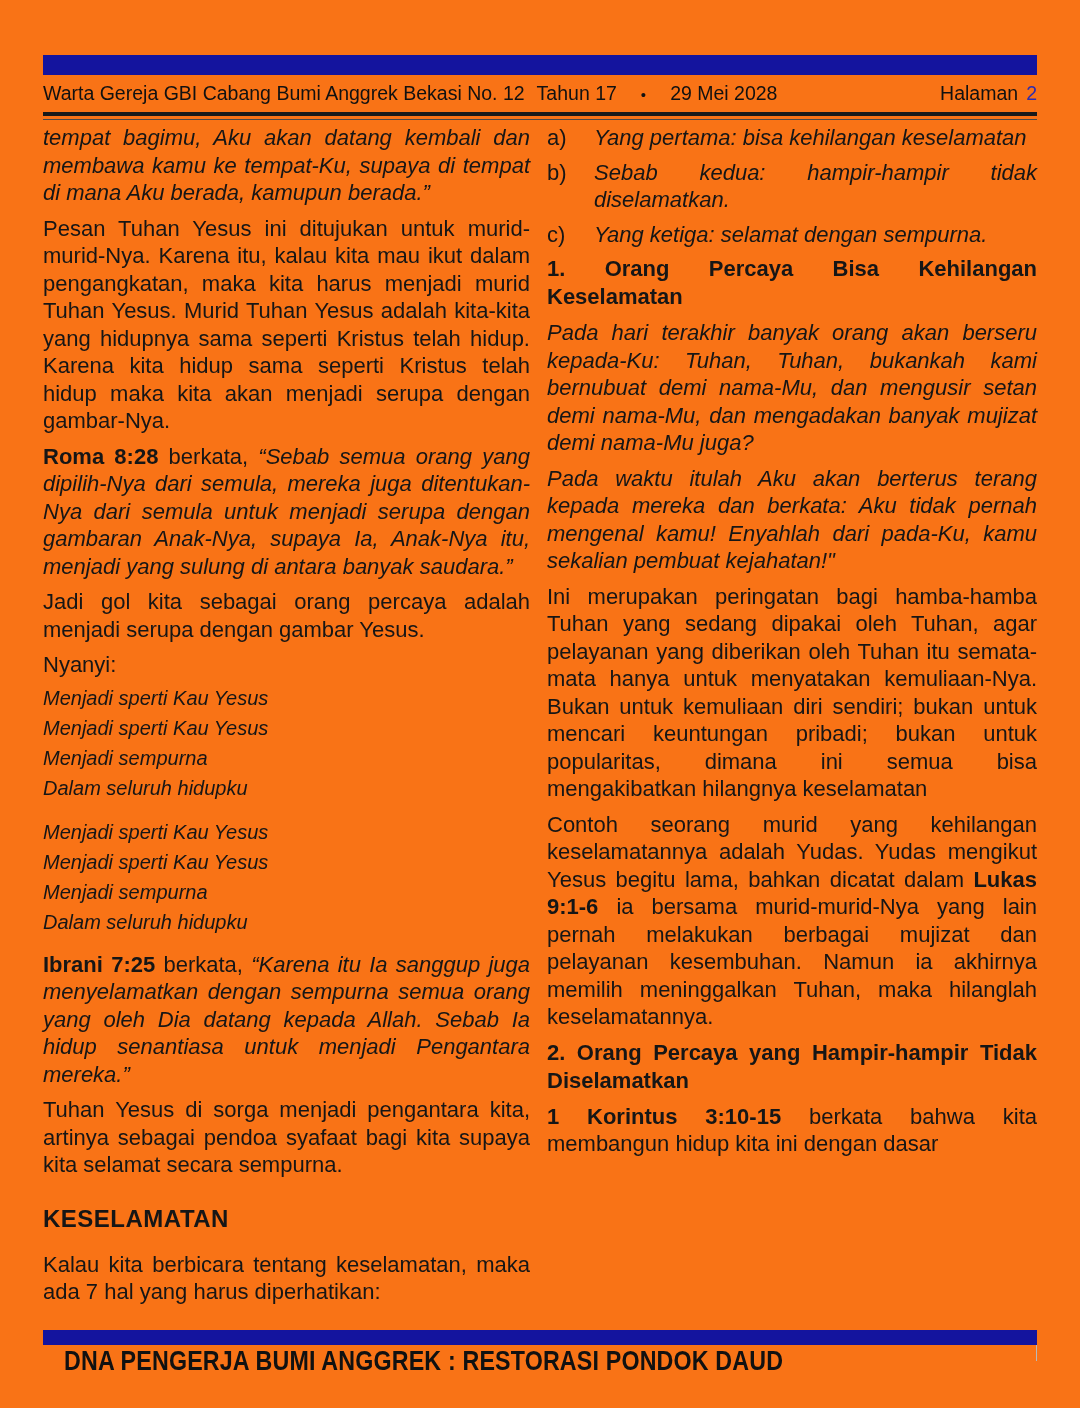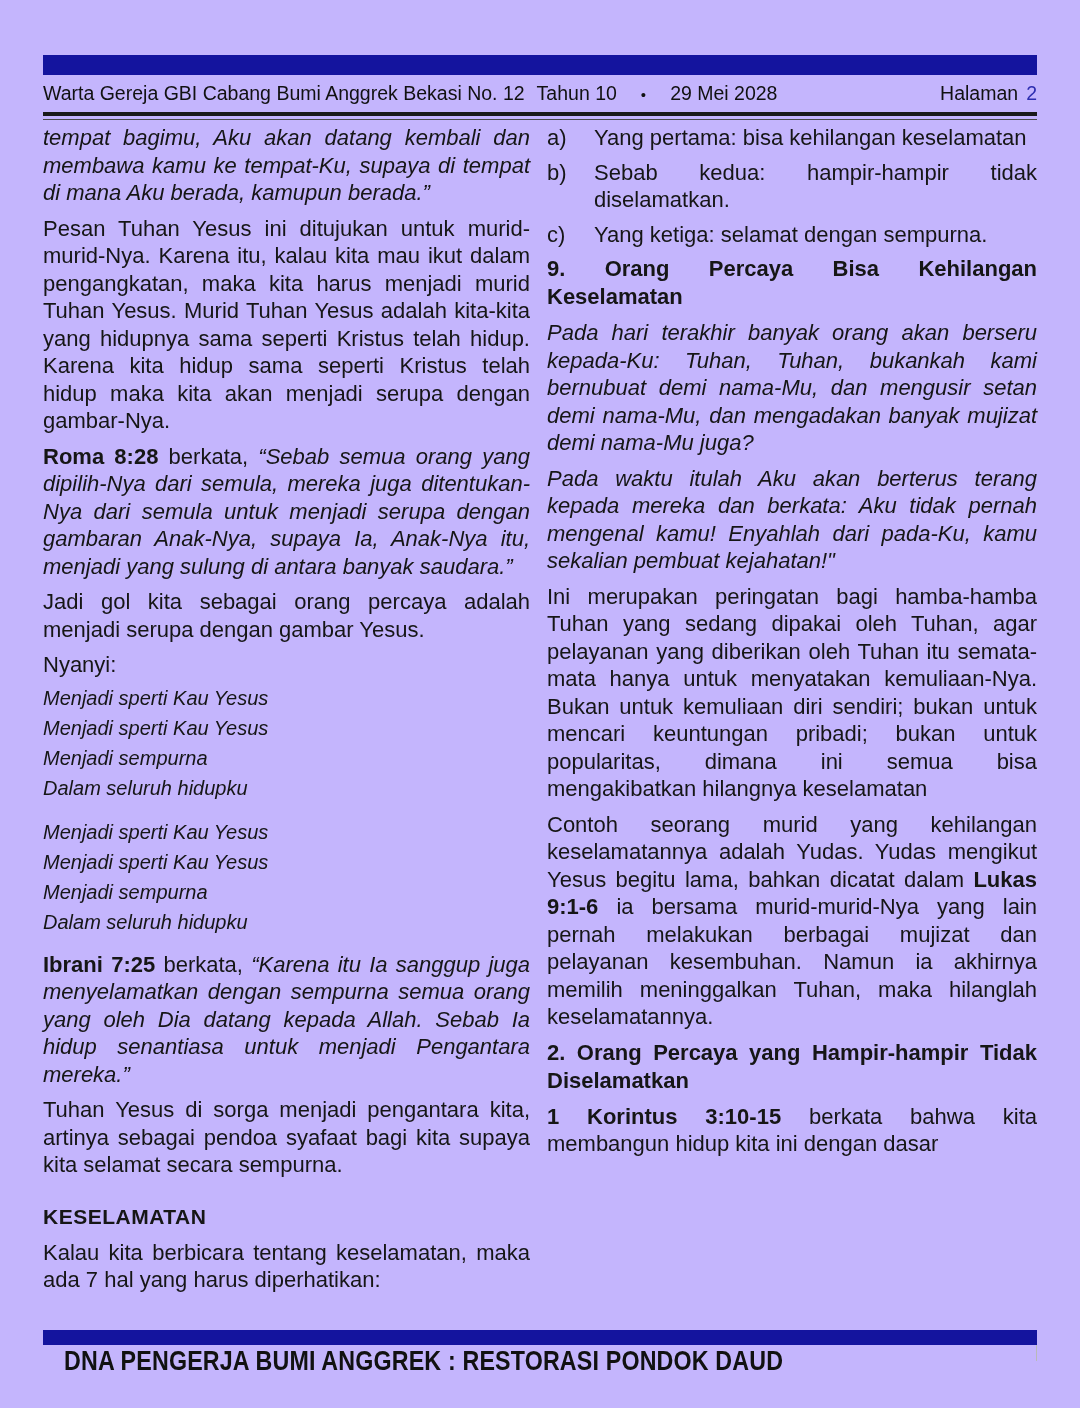--- a/index.html
+++ b/index.html
@@ -1,17 +1,17 @@
 <!DOCTYPE html>
 <html><head>
 <meta charset="utf-8">
 <style>
   html,body{margin:0;padding:0;background:#ffffff;}
   .page{
-    position:relative;width:1080px;height:1408px;background:#c4b5fd;
+    position:relative;width:1080px;height:1408px;background:#f97316;
     font-family:"Liberation Sans", sans-serif;color:#161616;overflow:hidden;
   }
   .topbar{position:absolute;left:43px;top:55px;width:994px;height:20px;background:#14149E;}
   .header-row{
     position:absolute;left:43px;top:82px;width:994px;display:flex;
     justify-content:space-between;align-items:baseline;font-size:19.5px;color:#111;
   }
   .header-left{display:flex;align-items:baseline;}
   .header-left .t2{margin-left:12px;}
   .header-left .bullet{margin:0 24px;font-size:15px;}
@@ -23,46 +23,46 @@
   .columns{position:absolute;left:43px;top:124px;width:994px;display:flex;gap:17px;}
   .col-left{width:487px;}
   .col-right{width:490px;}
   p.body{margin:0 0 8px 0;text-align:justify;font-size:22px;line-height:27.5px;}
   p.tight{margin-bottom:4px;}
   .italic{font-style:italic;}
   .bold{font-weight:bold;}
   .song{font-style:italic;font-size:20px;line-height:30px;margin:0;}
   .stanza{margin:0 0 14px 0;}
   .section-heading{
-    font-weight:bold;font-size:21px;margin:26px 0 10px 0;letter-spacing:0.5px;
+    font-weight:bold;font-size:24px;margin:26px 0 18px 0;letter-spacing:0.5px;
   }
   .sub-heading{
     font-weight:bold;font-size:22px;line-height:28px;margin:4px 0 8px 0;text-align:justify;
   }
   .list-item{display:flex;margin:0 0 7px 0;font-size:22px;line-height:27.5px;}
   .list-marker{width:47px;flex:none;}
-  .list-text{flex:1;text-align:justify;}
+  .list-text{flex:1;text-align:justify;font-style:italic;}
   .footbar{position:absolute;left:43px;top:1330px;width:994px;height:15px;background:#14149E;}
   .foot-artifact{position:absolute;left:1036px;top:1345px;width:1px;height:16px;background:#b9b9b9;}
   .footer-text{
     position:absolute;left:64px;top:1345px;font-size:28px;font-weight:bold;color:#111;
     transform:scaleX(0.83);transform-origin:0 0;white-space:nowrap;letter-spacing:0.2px;
   }
 </style>
 </head>
 <body>
 
 <div class="page">
 
   <div class="topbar"></div>
 
   <div class="header-row">
     <div class="header-left">
       <span>Warta Gereja GBI Cabang Bumi Anggrek Bekasi No. 12</span>
-      <span class="t2">Tahun 10</span>
+      <span class="t2">Tahun 17</span>
       <span class="bullet">•</span>
       <span>29 Mei 2028</span>
     </div>
     <div>
       <span>Halaman</span><span class="page-num">2</span>
     </div>
   </div>
 
   <div class="header-rule"></div>
 
@@ -98,21 +98,21 @@
         <span class="list-text">Yang pertama: bisa kehilangan keselamatan</span>
       </div>
       <div class="list-item">
         <span class="list-marker">b)</span>
         <span class="list-text">Sebab kedua: hampir-hampir tidak diselamatkan.</span>
       </div>
       <div class="list-item">
         <span class="list-marker">c)</span>
         <span class="list-text">Yang ketiga: selamat dengan sempurna.</span>
       </div>
-      <div class="sub-heading">9. Orang Percaya Bisa Kehilangan Keselamatan</div>
+      <div class="sub-heading">1. Orang Percaya Bisa Kehilangan Keselamatan</div>
       <p class="body italic">Pada hari terakhir banyak orang akan berseru kepada-Ku: Tuhan, Tuhan, bukankah kami bernubuat demi nama-Mu, dan mengusir setan demi nama-Mu, dan mengadakan banyak mujizat demi nama-Mu juga?</p>
       <p class="body italic">Pada waktu itulah Aku akan berterus terang kepada mereka dan berkata: Aku tidak pernah mengenal kamu! Enyahlah dari pada-Ku, kamu sekalian pembuat kejahatan!"</p>
       <p class="body">Ini merupakan peringatan bagi hamba-hamba Tuhan yang sedang dipakai oleh Tuhan, agar pelayanan yang diberikan oleh Tuhan itu semata-mata hanya untuk menyatakan kemuliaan-Nya. Bukan untuk kemuliaan diri sendiri; bukan untuk mencari keuntungan pribadi; bukan untuk popularitas, dimana ini semua bisa mengakibatkan hilangnya keselamatan</p>
       <p class="body"><span>Contoh seorang murid yang kehilangan keselamatannya adalah Yudas.  Yudas mengikut Yesus begitu lama, bahkan dicatat dalam </span><span class="bold">Lukas 9:1-6</span><span> ia bersama murid-murid-Nya yang lain pernah melakukan berbagai mujizat dan pelayanan kesembuhan. Namun ia akhirnya memilih meninggalkan Tuhan, maka hilanglah keselamatannya.</span></p>
       <div class="sub-heading">2. Orang Percaya yang Hampir-hampir Tidak Diselamatkan</div>
       <p class="body"><span class="bold">1 Korintus 3:10-15</span><span> berkata bahwa kita membangun hidup kita ini dengan dasar</span></p>
     </div>
 
   </div>
 

